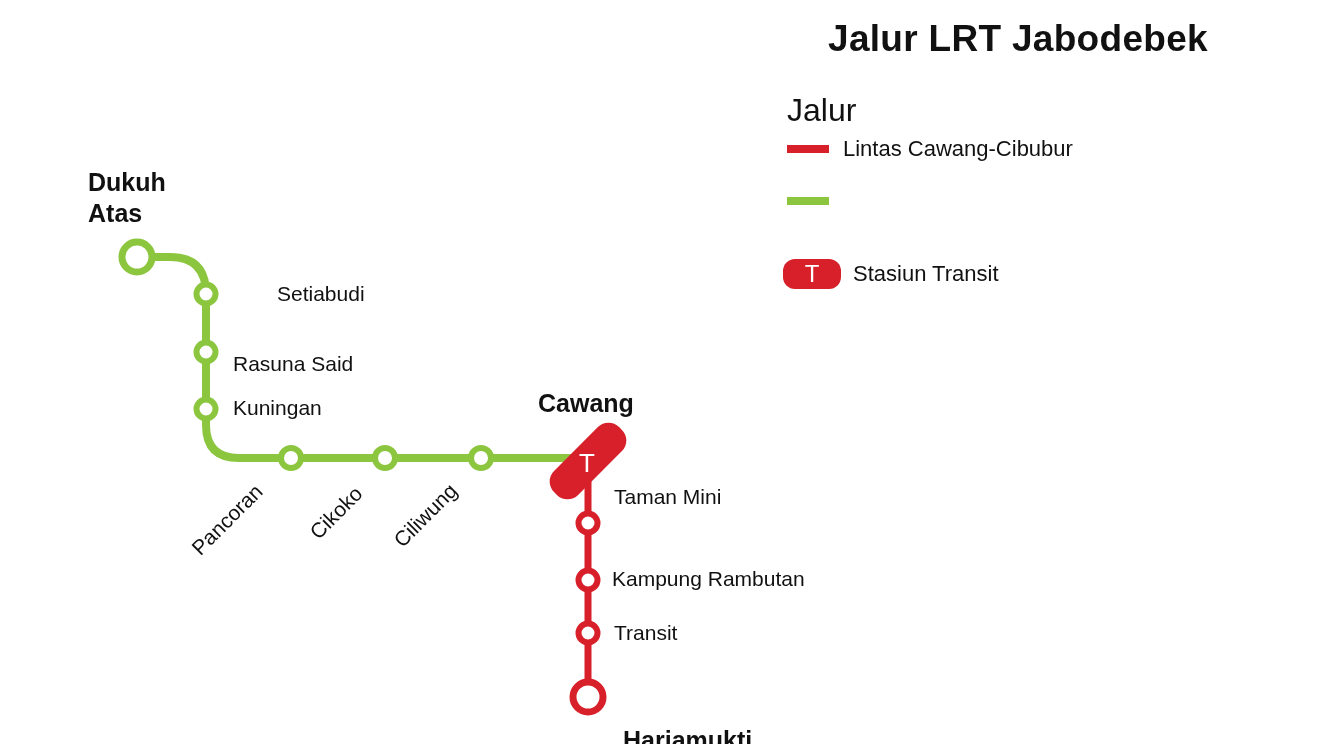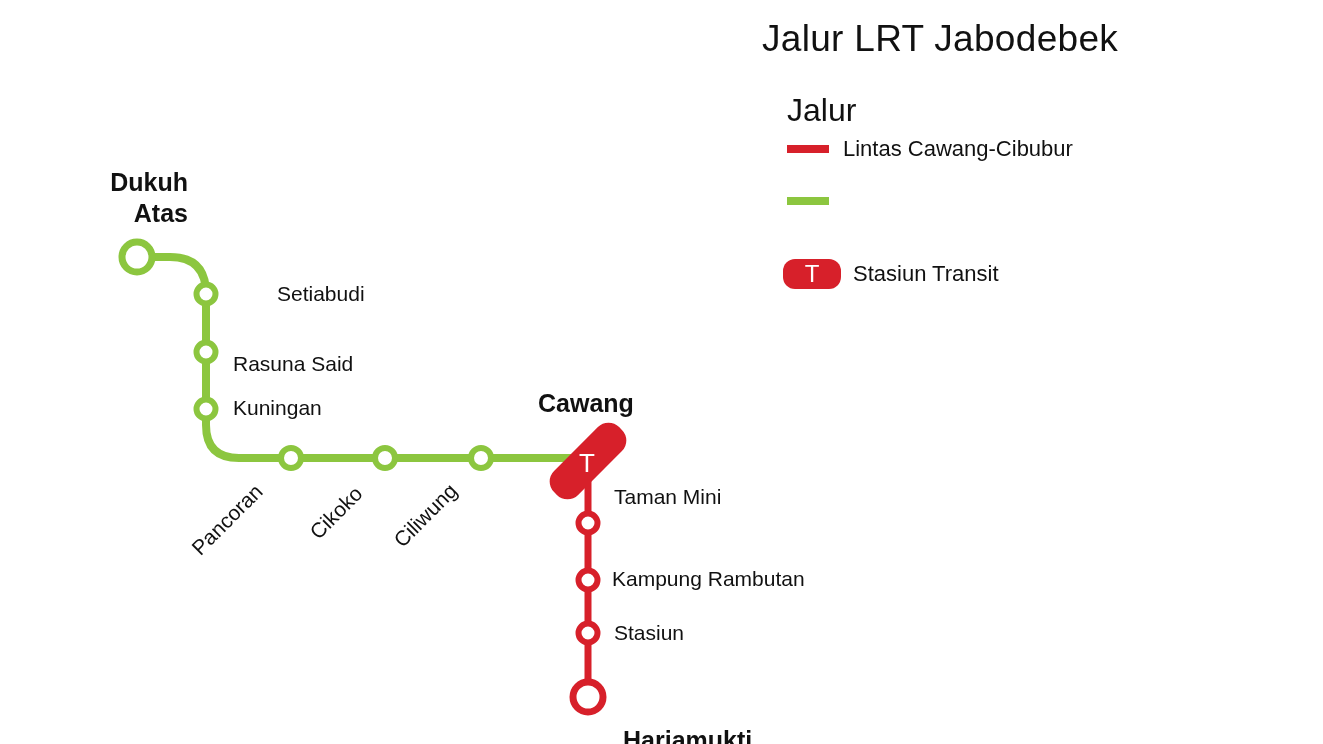--- a/index.html
+++ b/index.html
@@ -1,18 +1,18 @@
 <!DOCTYPE html>
 <html><head>
 <meta charset="utf-8">
 <style>
   html, body { margin:0; padding:0; background:#ffffff; }
   body { width:1323px; height:744px; position:relative; overflow:hidden; font-family:"Liberation Sans", sans-serif; color:#111; }
   svg#map { position:absolute; left:0; top:0; }
-  .title { position:absolute; left:762px; top:18px; font-size:37px; font-weight:normal; letter-spacing:0.3px; white-space:nowrap; }
+  .title { position:absolute; left:828px; top:18px; font-size:37px; font-weight:bold; letter-spacing:0.3px; white-space:nowrap; }
   .legend-heading { position:absolute; left:787px; top:92px; font-size:32px; font-weight:normal; }
   .legend-item { position:absolute; display:flex; align-items:center; white-space:nowrap; font-size:22px; }
   .legend-swatch { width:42px; height:8px; margin-right:14px; }
   .legend-pill { width:58px; height:30px; border-radius:12px; color:#fff; display:flex; align-items:center; justify-content:center; font-size:24px; margin-right:12px; }
   .st-label { position:absolute; font-size:21px; white-space:nowrap; }
   .st-label.major { font-size:25px; font-weight:bold; }
   .rot { transform-origin:left bottom; transform:rotate(-45deg); }
 </style>
 </head>
 <body>
@@ -50,26 +50,26 @@
   <span>Lintas Cawang-Cibubur</span>
 </div>
 <div class="legend-item" style="left:787px; top:197px;">
   <span class="legend-swatch" style="background:#8cc63f;"></span>
 </div>
 <div class="legend-item" style="left:783px; top:259px;">
   <span class="legend-pill" style="background:#d7202a;">T</span>
   <span>Stasiun Transit</span>
 </div>
 
-<div class="st-label major" style="left:88px; top:167px; line-height:31px; text-align:right; width:100px; white-space:normal;">Dukuh Atas</div>
+<div class="st-label major" style="left:88px; top:167px; line-height:31px; text-align:left; width:100px; white-space:normal;">Dukuh Atas</div>
 <div class="st-label" style="left:233px; top:282px;margin-left:44px;">Setiabudi</div>
 <div class="st-label" style="left:233px; top:352px;">Rasuna Said</div>
 <div class="st-label" style="left:233px; top:396px;">Kuningan</div>
 <div class="st-label rot" style="left:204px; top:536px;">Pancoran</div>
 <div class="st-label rot" style="left:322px; top:520px;">Cikoko</div>
 <div class="st-label rot" style="left:406px; top:528px;">Ciliwung</div>
 
 <div class="st-label major" style="left:538px; top:389px;">Cawang</div>
 
 <div class="st-label" style="left:614px; top:485px;">Taman Mini</div>
 <div class="st-label" style="left:580px; top:567px;margin-left:32px;">Kampung Rambutan</div>
-<div class="st-label" style="left:614px; top:621px;">Stasiun</div>
+<div class="st-label" style="left:614px; top:621px;">Transit</div>
 <div class="st-label major" style="left:623px; top:680px;margin-top:46px;">Harjamukti</div>
 
 </body></html>

